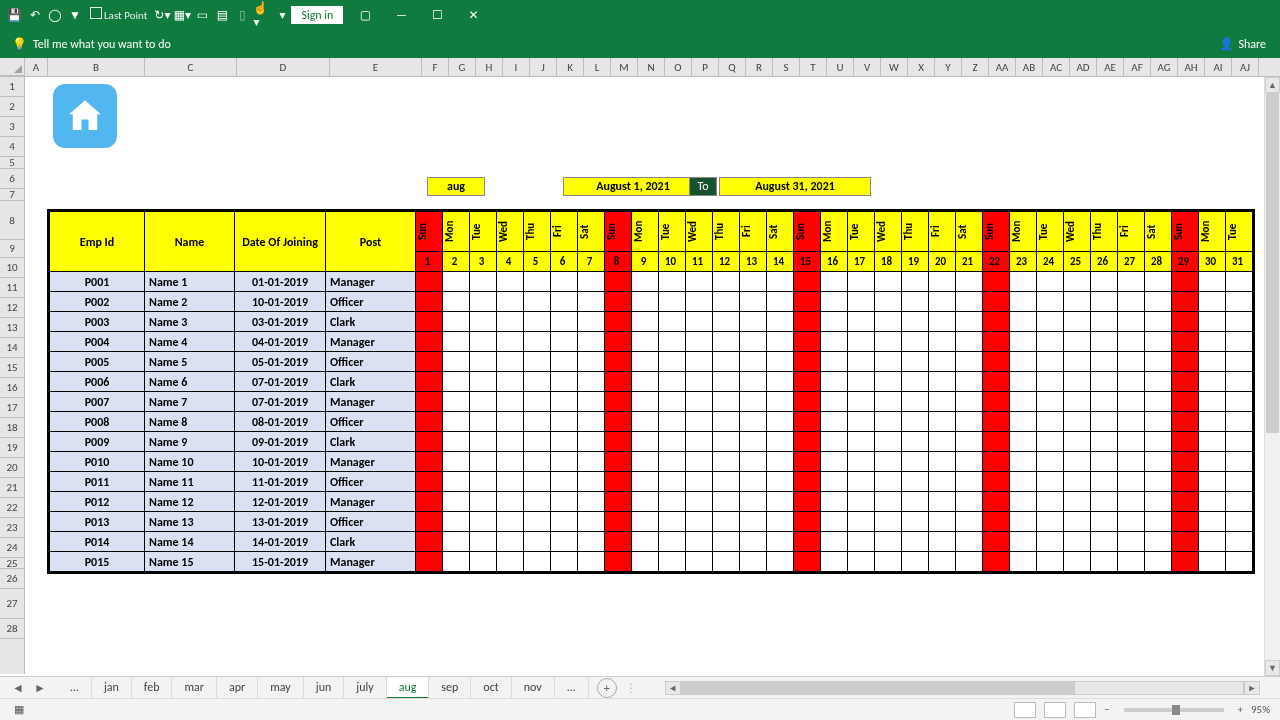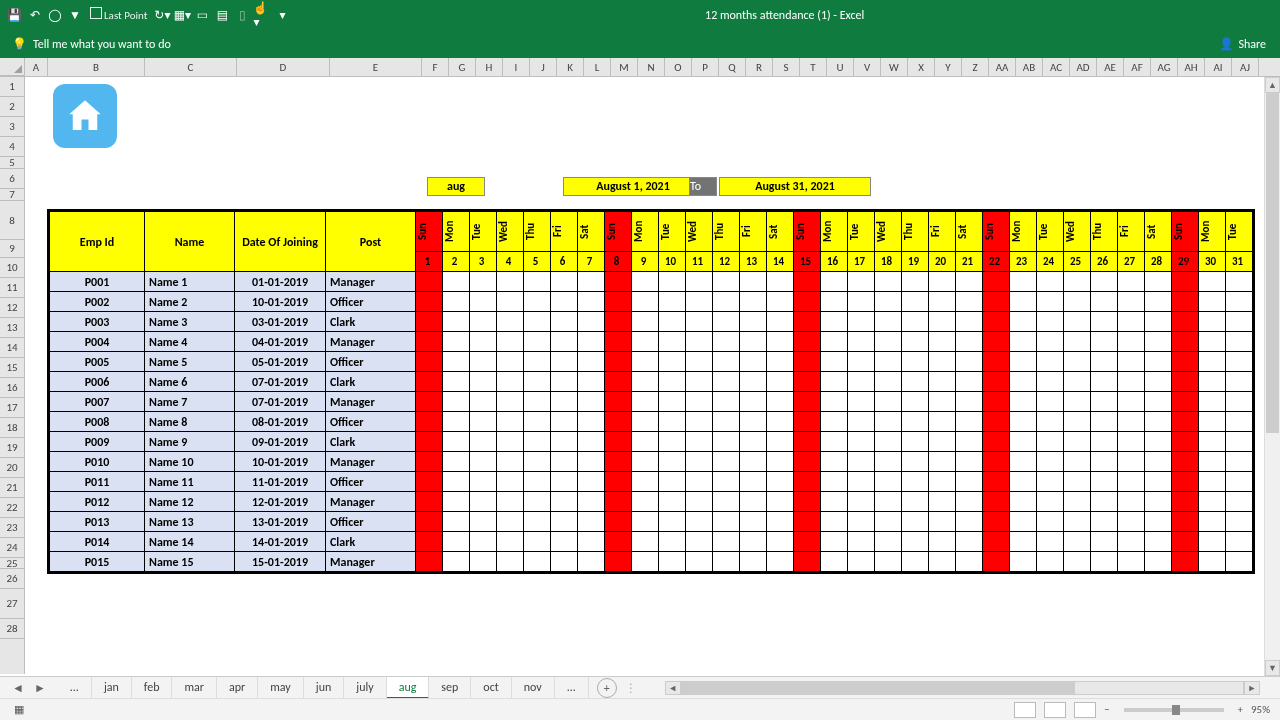--- a/index.html
+++ b/index.html
@@ -28,21 +28,21 @@
 .rhd{height:20px;border-bottom:1px solid #bdbdbd;text-align:center;font-size:11px;color:#444;line-height:20px}
 .content{flex:1;position:relative;overflow:hidden;background:#fff}
 .titlebanner{position:absolute;left:22px;top:11px;width:1190px;height:58px;background:#f4b618;border:1px solid #333;display:flex;align-items:center;justify-content:center}
 .titlebanner .txt{font-size:32px;font-weight:900;color:#000;font-family:Arial Black,Arial,sans-serif}
 .homeicon{position:absolute;left:28px;top:7px;width:64px;height:64px;background:#52b7ef;border-radius:12px;display:flex;align-items:center;justify-content:center}
 .homeicon svg{width:42px;height:42px}
 .ribbar{position:absolute;left:22px;top:100px;width:376px;height:19px;background:#c4d9ed;border:1px solid #888;display:flex;align-items:center;justify-content:center;font-size:12px;font-weight:bold;color:#222}
 .month{position:absolute;left:402px;top:100px;width:58px;height:19px;background:#ffff00;border:1px solid #888;text-align:center;font-weight:bold;font-size:12px;line-height:17px}
 .dates{position:absolute;top:100px;height:19px;display:flex;align-items:center}
 .d1{left:538px;width:140px;background:#ffff00;border:1px solid #888;text-align:center;font-weight:bold;font-size:12px;line-height:17px;position:absolute}
-.dto{left:664px;width:28px;background:#737373;color:#fff;border:1px solid #888;text-align:left;font-weight:normal;font-size:12px;line-height:17px;position:absolute}
+.dto{left:664px;width:28px;background:#14532d;color:#fff;border:1px solid #888;text-align:center;font-weight:normal;font-size:12px;line-height:17px;position:absolute}
 .d2{left:694px;width:152px;background:#ffff00;border:1px solid #888;text-align:center;font-weight:bold;font-size:12px;line-height:17px;position:absolute}
 .grid{position:absolute;left:22px;top:132px;border:2px solid #000}
 .grid table{border-collapse:collapse}
 .grid td,.grid th{border:1px solid #000;padding:0;font-size:12px;height:20px}
 .grid .h1 th{background:#ffff00;font-weight:bold;text-align:center;vertical-align:middle}
 .grid .h1 .wide{height:39px}
 .grid .dayh{writing-mode:vertical-rl;transform:rotate(180deg);font-size:11px;height:39px;width:26px;text-align:center;padding:2px 0}
 .grid .numh{background:#ffc000;font-weight:bold;text-align:right;padding-right:3px;font-size:11px}
 .grid .info td{background:#d9e1f2;padding-left:4px}
 .grid .info .c{text-align:center;padding:0}
@@ -79,21 +79,27 @@
     <span class="qi">▼</span>
     <span class="lp"><span class="cb"></span><span>Last Point</span></span>
     <span class="qi">↻▾</span>
     <span class="qi">▦▾</span>
     <span class="qi">▭</span>
     <span class="qi">▤</span>
     <span class="qi" style="opacity:.5">▯</span>
     <span class="qi">☝▾</span>
     <span class="qi">▾</span>
   </div>
-  <div class="title">12 months attendance (1)  -  Excel</div>
+  <div class="twin">
+    <span class="signin">Sign in</span>
+    <span class="winbtn">▢</span>
+    <span class="winbtn">—</span>
+    <span class="winbtn">☐</span>
+    <span class="winbtn">✕</span>
+  </div>
 </div>
 
 <div class="ribbon">
   <span class="rtell">💡 <span>Tell me what you want to do</span></span>
   <span class="rspacer"></span>
   <span class="rshare">👤 <span>Share</span></span>
 </div>
 
 <div class="colrow">
   <div class="corner"></div>

